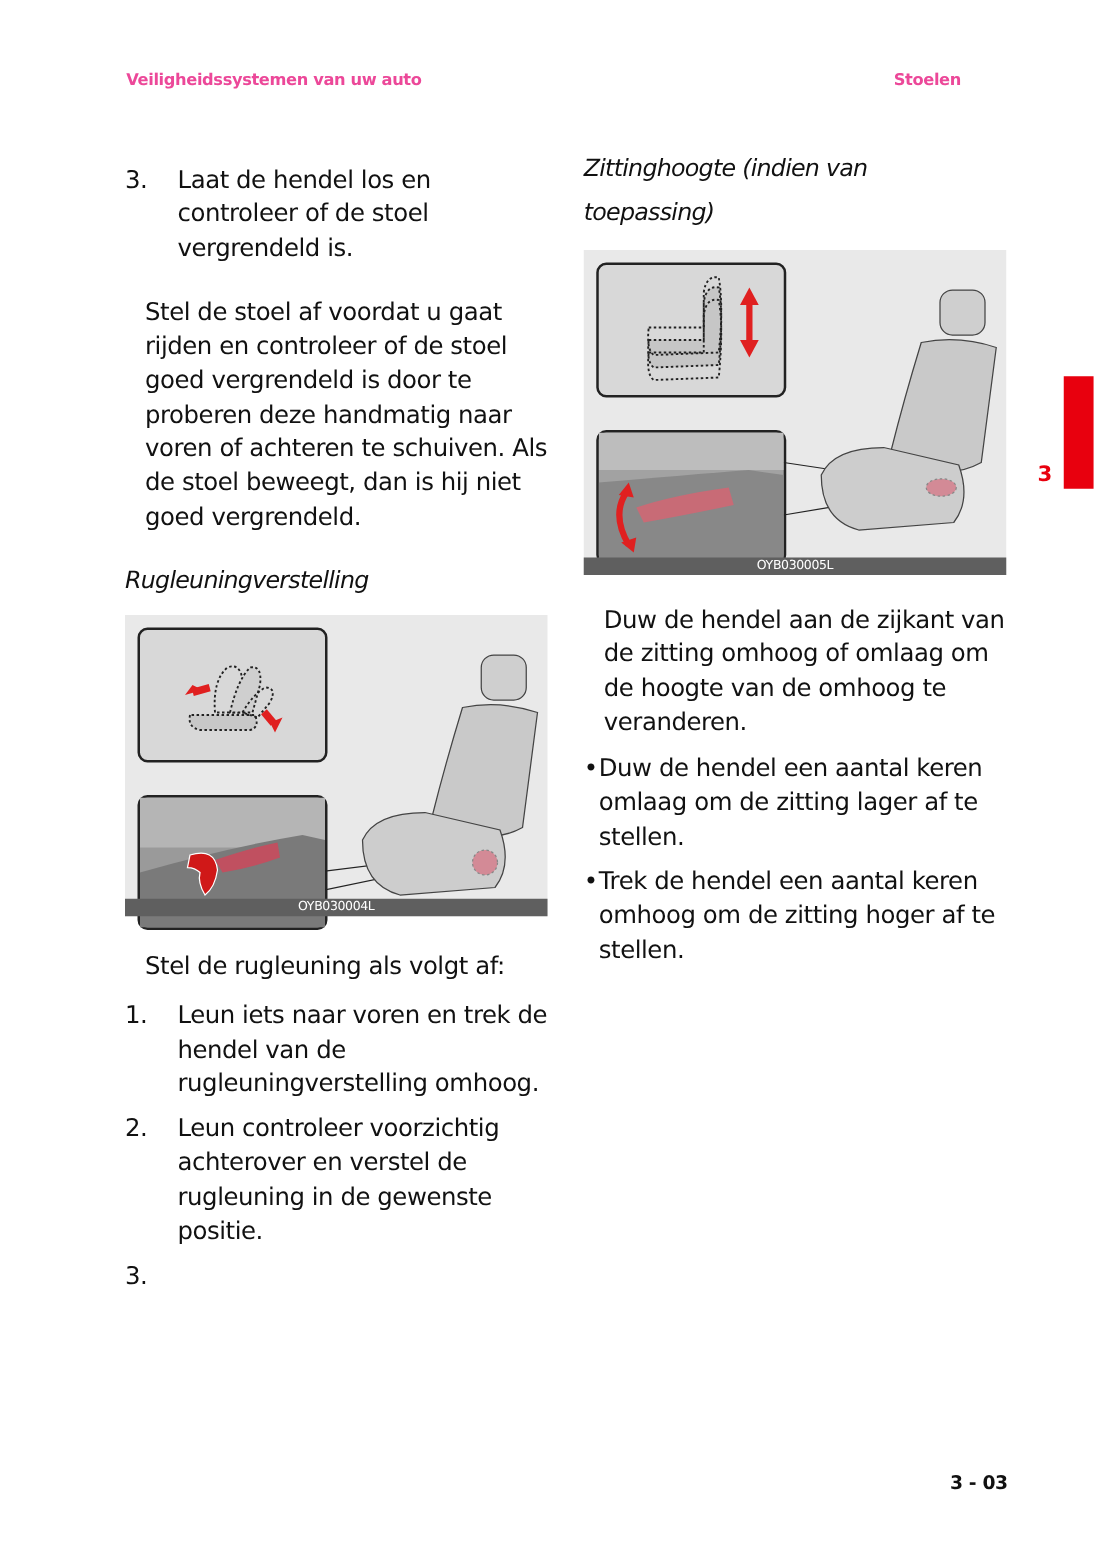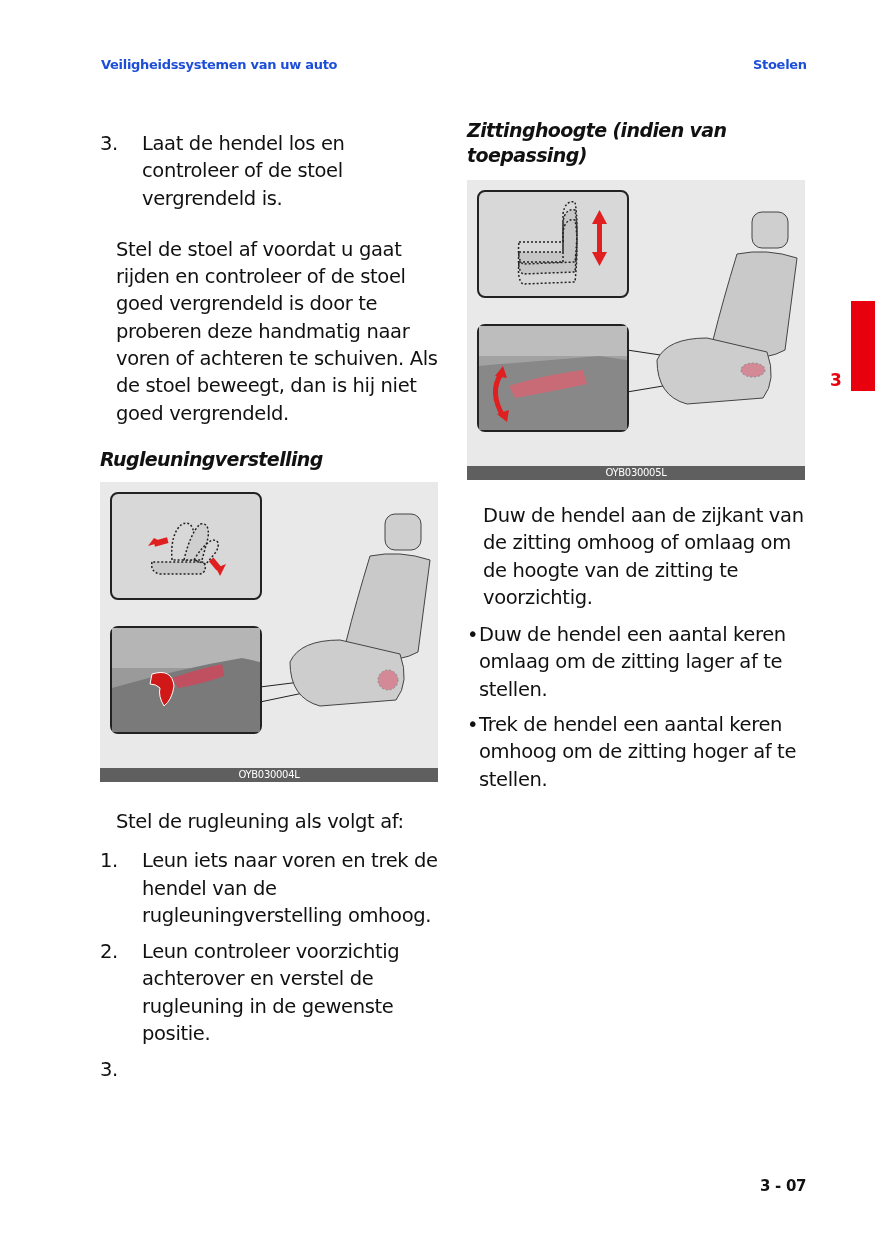--- a/index.html
+++ b/index.html
@@ -1,29 +1,29 @@
 <!DOCTYPE html>
 <html><head>
 <meta charset="utf-8">
 <style>
   html, body { margin: 0; padding: 0; background: #ffffff; }
   body { width: 875px; height: 1241px; position: relative; overflow: hidden;
          font-family: "DejaVu Sans", sans-serif; color: #111; }
-  .hdr { position: absolute; top: 57px; font-size: 13px; font-weight: bold; letter-spacing: -0.3px; color:#1d4ed8; }
+  .hdr { position: absolute; top: 57px; font-size: 13px; font-weight: bold; letter-spacing: -0.3px; color:#ec4899; }
   .hdr.left { left: 101px; }
-  .hdr.right { left: 753px; }
+  .hdr.right { left: 715px; }
   .col { position: absolute; width: 340px; }
   .col.left { left: 100px; top: 130px; }
   .col.right { left: 467px; top: 118px; }
   p, li { margin: 0; }
   .body { font-size: 19.5px; line-height: 27.3px; letter-spacing: -0.35px; margin-left: 16px; }
   .numlist { list-style: none; padding: 0; margin: 0; }
   .numlist li { position: relative; padding-left: 42px; }
   .numlist .num { position: absolute; left: 0; top: 0; }
-  .h2 { font-size: 19px; font-weight: bold; font-style: italic; letter-spacing: -0.6px; line-height: 25px; color:#111; }
+  .h2 { font-size: 19px; font-weight: normal; font-style: italic; letter-spacing: -0.6px; line-height: 35px; color:#111; }
   .fig { position: relative; background: #e9e9e9; }
   .fig .cap { position: absolute; left: 0; right: 0; bottom: 0; height: 14px;
               background: #5f5f5f; color: #fff; font-size: 10px; text-align: center; line-height: 14px; letter-spacing: -0.3px; }
   .inset { position: absolute; border: 2px solid #222; border-radius: 8px; background: #d8d8d8; }
   .bullets { list-style: none; padding: 0; margin: 0; }
   .bullets li { position: relative; padding-left: 12px; }
   .bullets .dot { position: absolute; left: 0; top: 0; }
   .tab { position: absolute; left: 851px; top: 301px; width: 24px; height: 90px; background: #e8000e; }
   .tabnum { position: absolute; left: 830px; top: 370px; font-size: 17px; font-weight: bold; color: #e8000e; }
   .pagenum { position: absolute; left: 760px; top: 1177px; font-size: 15px; font-weight: bold; letter-spacing: -0.3px; }
@@ -43,21 +43,21 @@
       <span class="num">3.</span>
       <span>Laat de hendel los en controleer of de stoel vergrendeld is.</span>
     </li>
   </ol>
   <div style="height:24px"></div>
   <p class="body">Stel de stoel af voordat u gaat rijden en controleer of de stoel goed vergrendeld is door te proberen deze handmatig naar voren of achteren te schuiven. Als de stoel beweegt, dan is hij niet goed vergrendeld.</p>
   <div style="height:20px"></div>
   <div class="h2">Rugleuningverstelling</div>
   <div style="height:10px"></div>
 
-  <div class="fig" style="width:338px;height:300px;">
+  <div class="fig" style="width:338px;height:241px;">
     <div class="inset" style="left:10px;top:10px;width:148px;height:104px;">
       <svg width="148" height="104" viewBox="0 0 148 104">
         <path d="M40 68 Q38 78 48 80 L88 80 Q96 78 92 68 Z" fill="#c8c8c8" stroke="#222" stroke-dasharray="2,2" stroke-width="1.5"></path>
         <path d="M60 66 Q58 40 70 30 Q80 26 82 40 L84 66 Z" fill="none" stroke="#222" stroke-dasharray="2,2" stroke-width="1.5"></path>
         <path d="M72 66 Q78 40 88 30 Q98 28 96 44 L90 66 Z" fill="#cfcfcf" stroke="#222" stroke-dasharray="2,2" stroke-width="1.5"></path>
         <path d="M82 66 Q90 52 100 46 Q110 46 104 58 L94 70 Z" fill="none" stroke="#222" stroke-dasharray="2,2" stroke-width="1.5"></path>
         <path d="M50 48 L36 52 L42 44 Z" fill="#e02020"></path>
         <rect x="42" y="45" width="14" height="6" fill="#e02020" transform="rotate(-15 49 48)"></rect>
         <path d="M108 82 L114 70 L104 74 Z" fill="#e02020"></path>
         <rect x="100" y="64" width="6" height="12" fill="#e02020" transform="rotate(-40 103 70)"></rect>
@@ -97,21 +97,21 @@
     <li style="margin-top:9px">
       <span class="num">3.</span>
     </li>
   </ol>
 </div>
 
 <div class="col right">
   <div class="h2" style="width:280px">Zittinghoogte (indien van toepassing)</div>
   <div style="height:12px"></div>
 
-  <div class="fig" style="width:338px;height:300px;">
+  <div class="fig" style="width:338px;height:260px;">
     <div class="inset" style="left:10px;top:10px;width:148px;height:104px;">
       <svg width="148" height="104" viewBox="0 0 148 104">
         <path d="M40 60 L84 60 L84 30 Q86 16 96 18 Q100 40 96 80 L44 82 Q38 78 40 60 Z" fill="#c6c6c6" stroke="#222" stroke-dasharray="2,2" stroke-width="1.5"></path>
         <path d="M40 50 L84 50 L84 22 Q86 8 96 10 Q100 32 96 70 L44 72 Q38 68 40 50 Z" fill="none" stroke="#222" stroke-dasharray="2,2" stroke-width="1.5"></path>
         <path d="M40 70 L84 70 L84 40 Q86 26 96 28 Q100 50 96 90 L44 92 Q38 88 40 70 Z" fill="none" stroke="#222" stroke-dasharray="2,2" stroke-width="1.5"></path>
         <rect x="118" y="28" width="5" height="36" fill="#e02020"></rect>
         <path d="M113 32 L120.5 18 L128 32 Z" fill="#e02020"></path>
         <path d="M113 60 L120.5 74 L128 60 Z" fill="#e02020"></path>
       </svg>
     </div>
@@ -130,27 +130,27 @@
       <line x1="0" y1="182" x2="120" y2="162" stroke="#222" stroke-width="1"></line>
       <rect x="125" y="2" width="36" height="36" rx="10" fill="#cfcfcf" stroke="#444"></rect>
       <path d="M110 44 Q140 38 170 48 L158 140 Q140 150 120 146 L86 130 Q96 90 110 44 Z" fill="#c9c9c9" stroke="#444"></path>
       <path d="M30 150 Q40 128 80 128 L140 142 Q150 170 136 188 L60 194 Q30 186 30 150 Z" fill="#cdcdcd" stroke="#444"></path>
       <ellipse cx="126" cy="160" rx="12" ry="7" fill="#d38a96" stroke="#888" stroke-dasharray="2,2"></ellipse>
     </svg>
     <div class="cap">OYB030005L</div>
   </div>
 
   <div style="height:22px"></div>
-  <p class="body">Duw de hendel aan de zijkant van de zitting omhoog of omlaag om de hoogte van de zitting te voorzichtig.</p>
+  <p class="body">Duw de hendel aan de zijkant van de zitting omhoog of omlaag om de hoogte van de omhoog te veranderen.</p>
   <div style="height:10px"></div>
   <ul class="bullets body">
     <li>
       <span class="dot">•</span>
       <span>Duw de hendel een aantal keren omlaag om de zitting lager af te stellen.</span>
     </li>
     <li style="margin-top:8px">
       <span class="dot">•</span>
       <span>Trek de hendel een aantal keren omhoog om de zitting hoger af te stellen.</span>
     </li>
   </ul>
 </div>
 
-<div class="pagenum">3 - 07</div>
+<div class="pagenum">3 - 03</div>
 
 </body></html>

